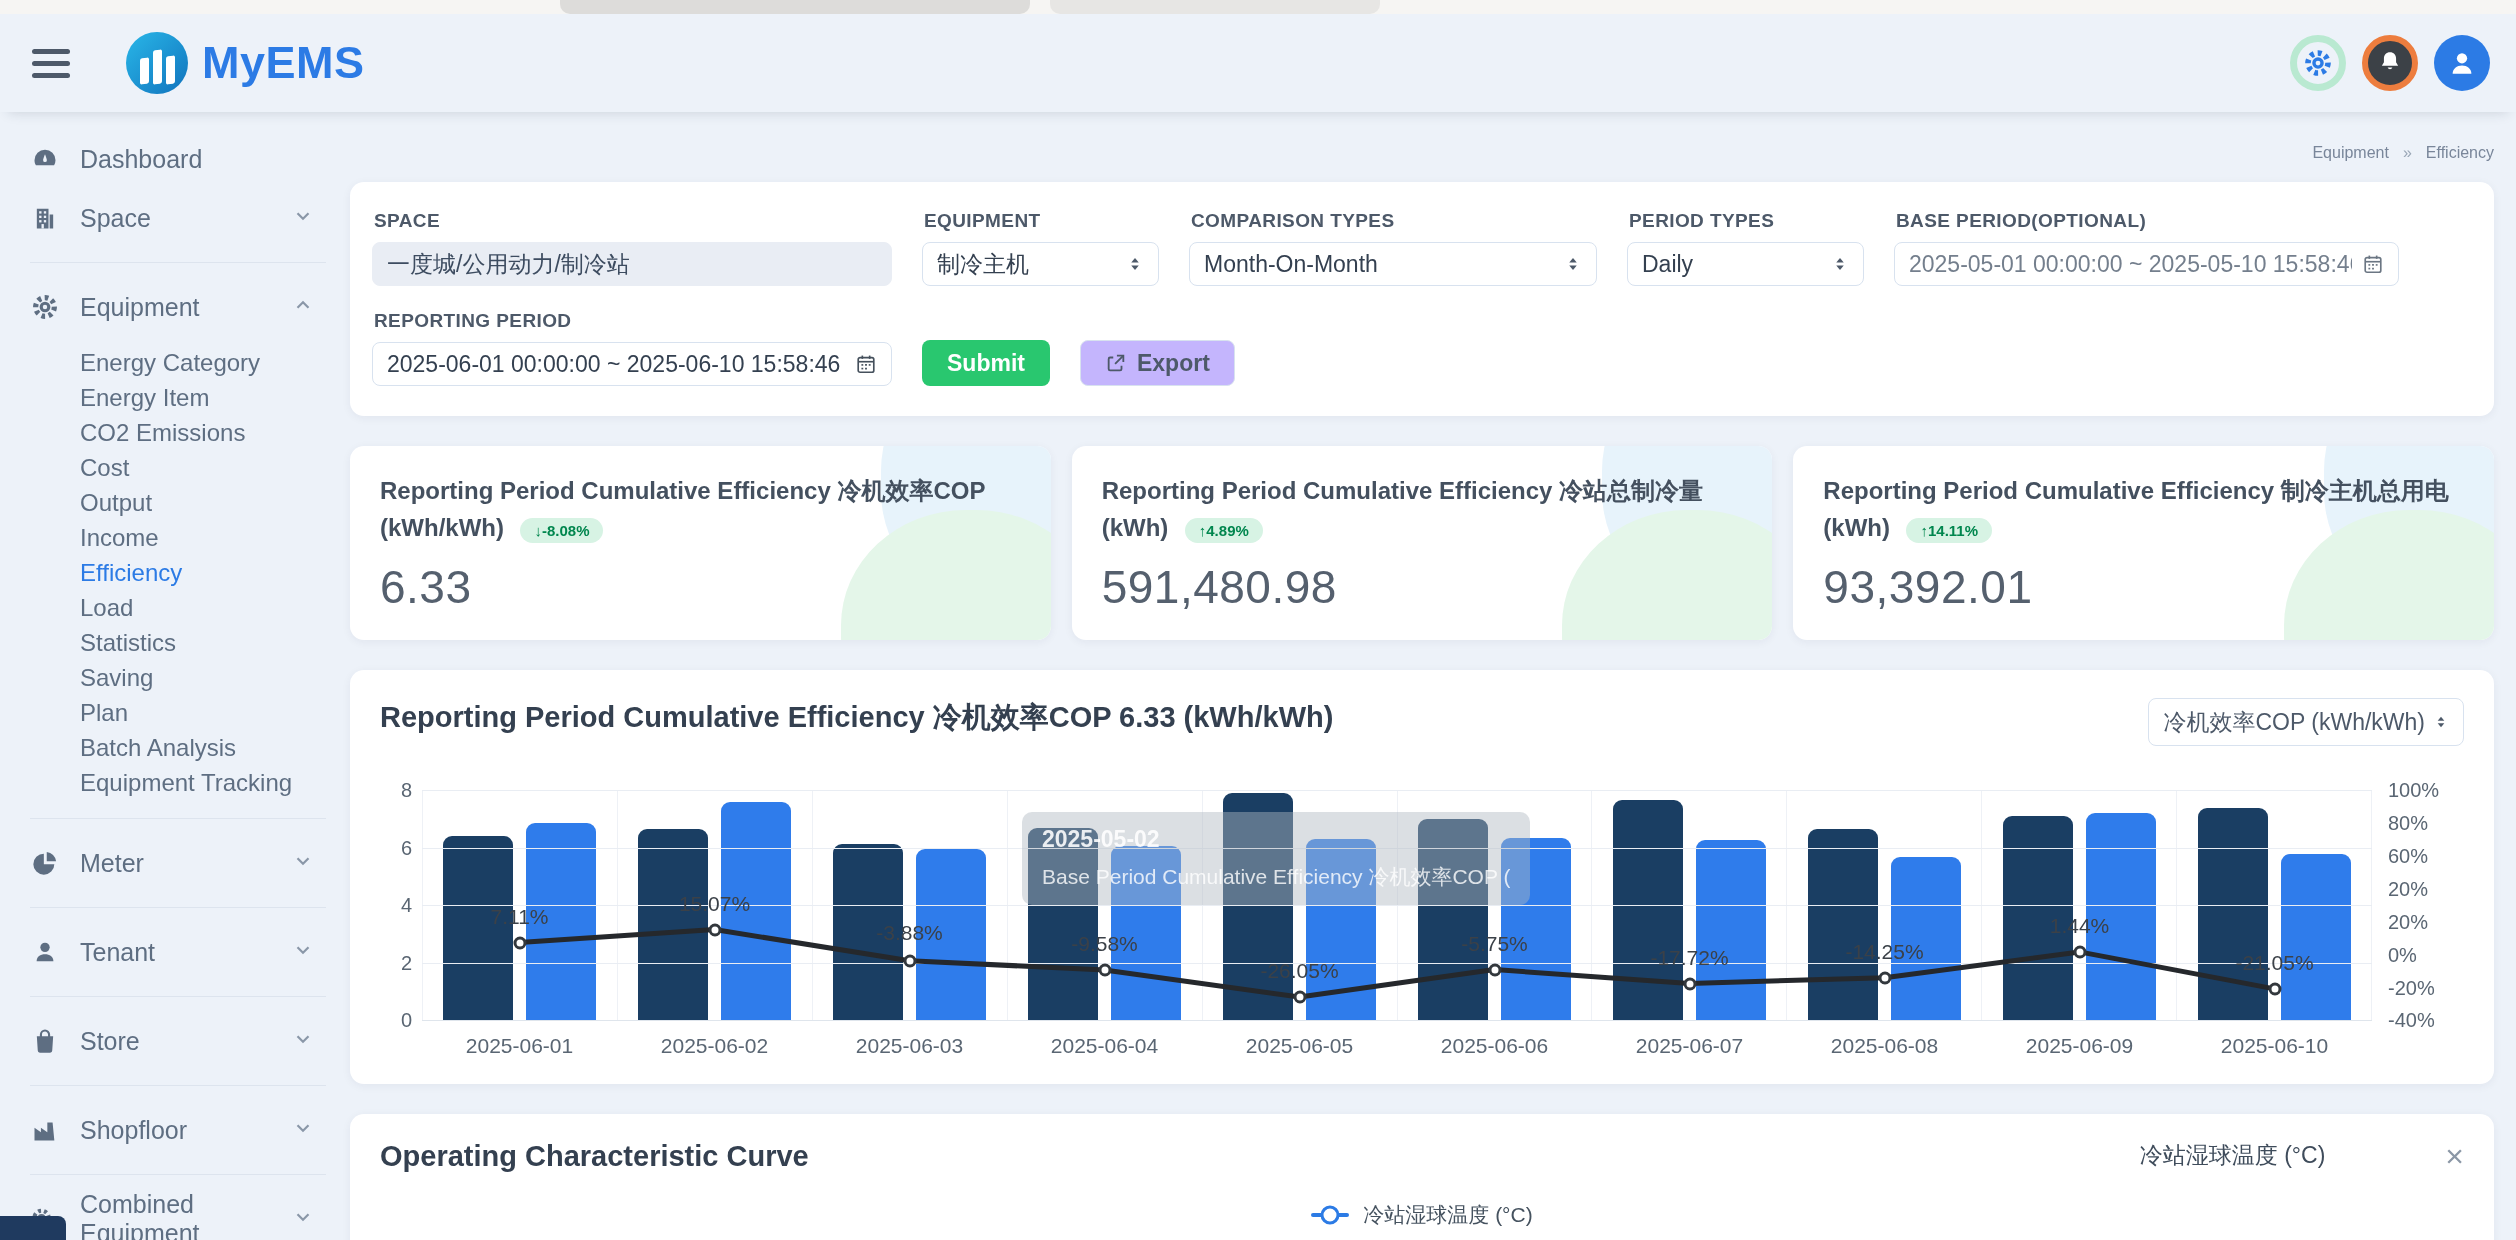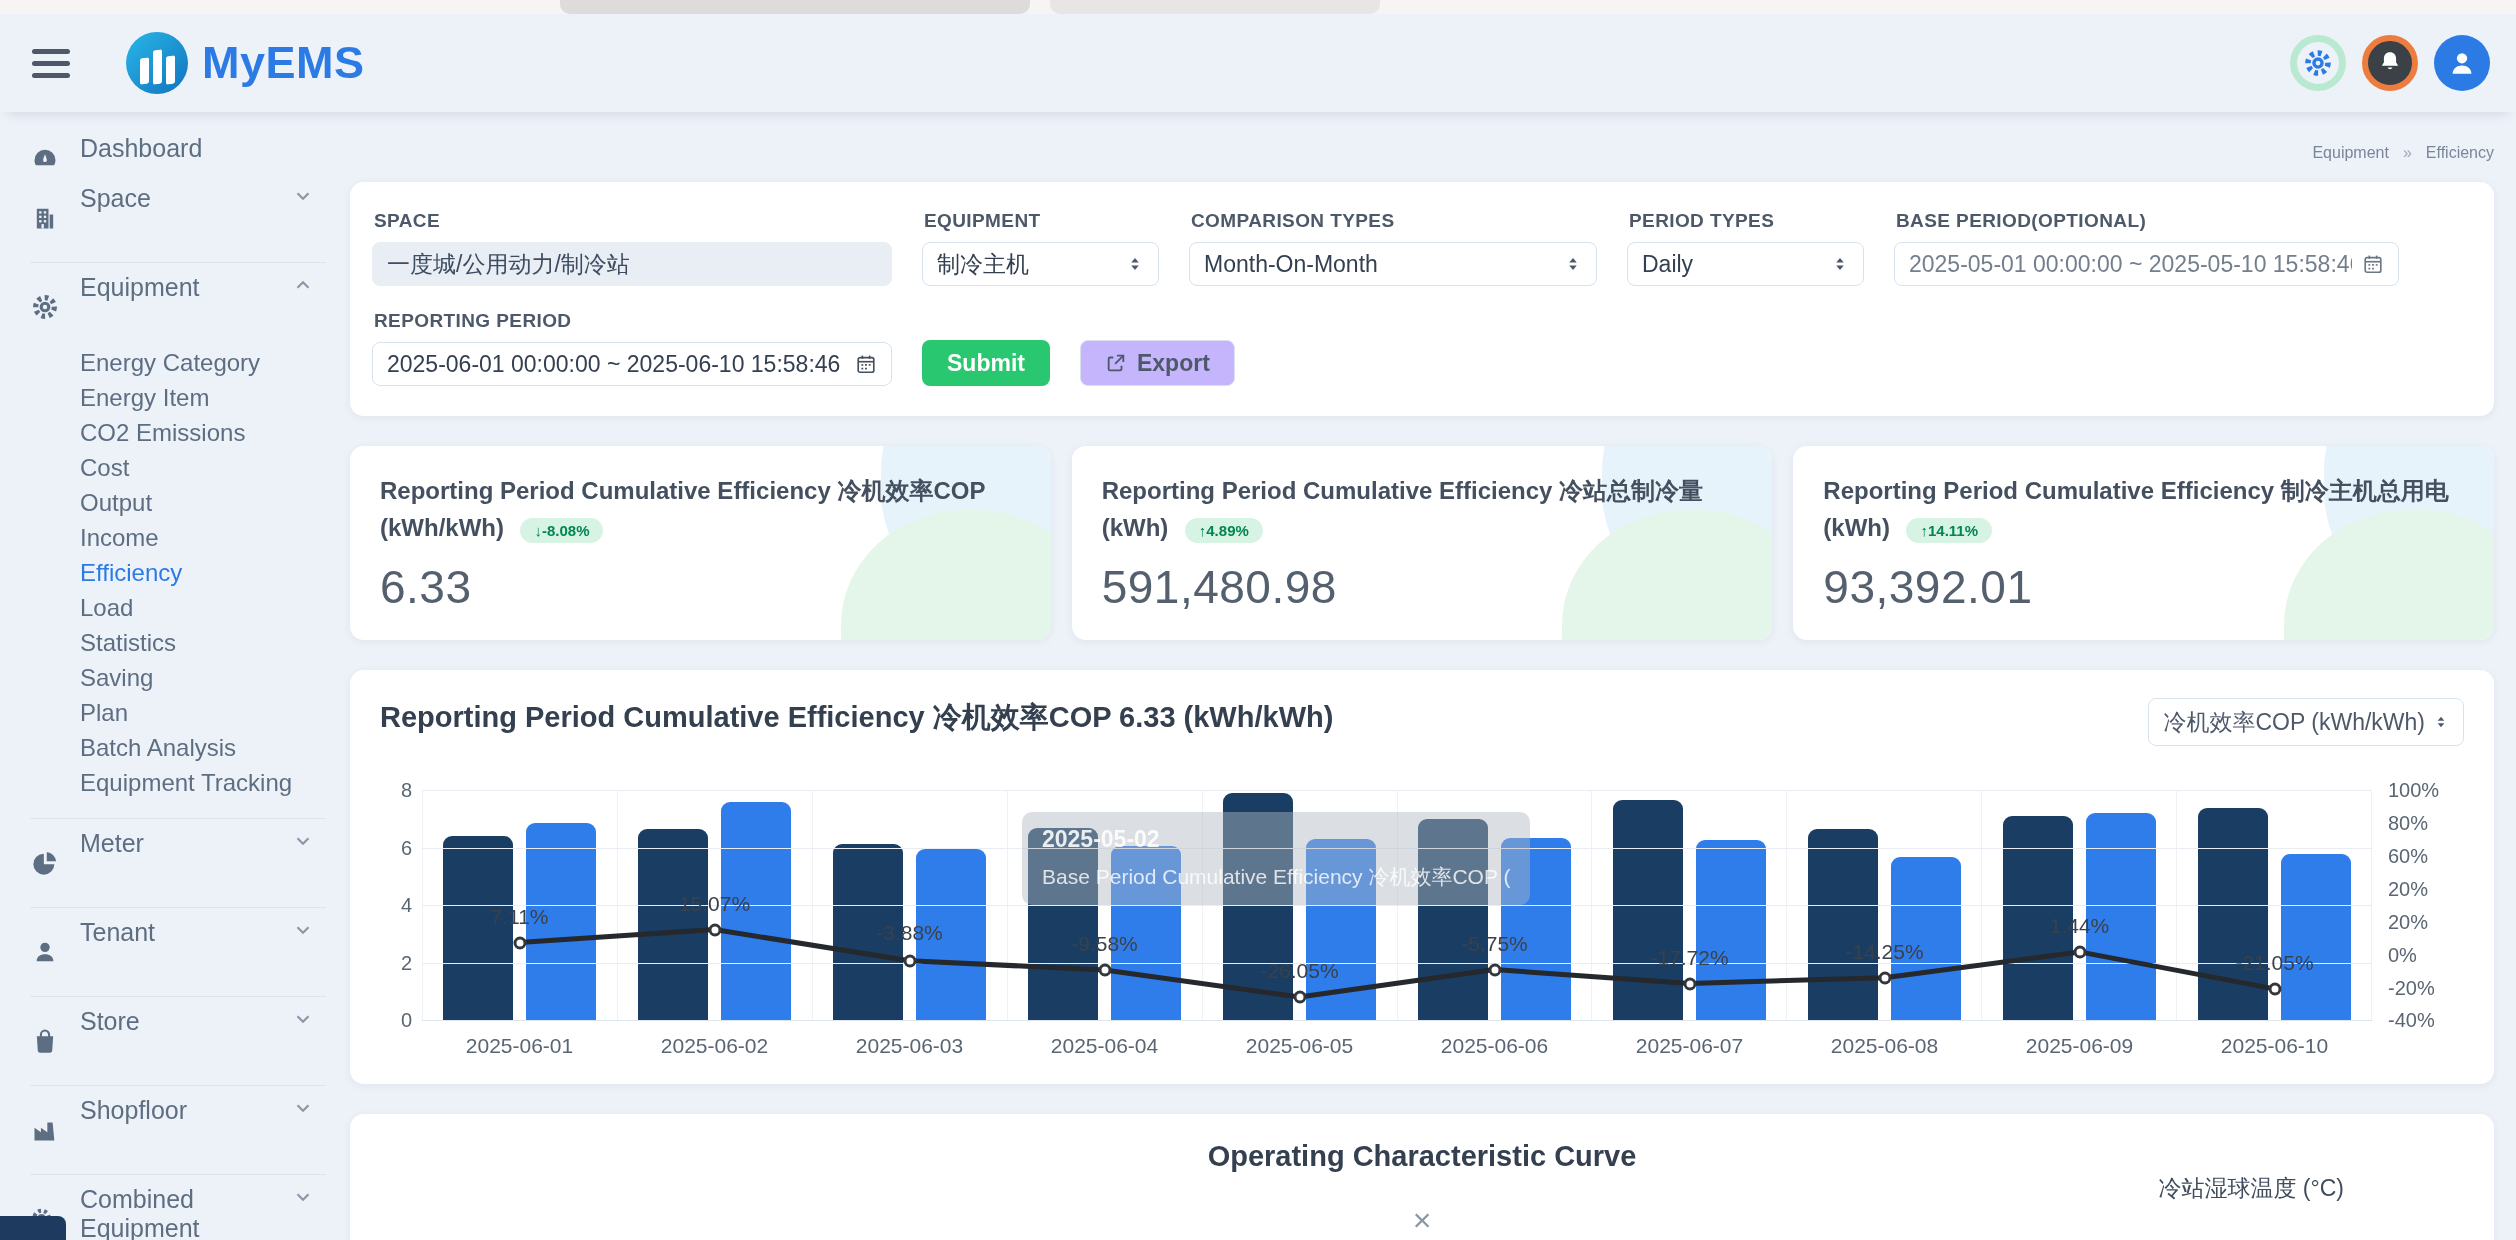--- a/index.html
+++ b/index.html
@@ -28,21 +28,21 @@
   .brand-text{font-size:45px;font-weight:800;color:#2c7be5;margin-left:14px;letter-spacing:.5px;}
   .nav-right{margin-left:auto;display:flex;align-items:center;gap:16px;}
   .icon-btn{width:56px;height:56px;border-radius:50%;display:grid;place-items:center;cursor:pointer;flex:none;}
   .icon-btn.gear{border:7px solid #b9e9d1;color:#2c7be5;}
   .icon-btn.bell{background:#3c4147;border:6px solid #ed7d3e;}
   .icon-btn.user{background:#2c7be5;}
 
   .layout{display:flex;}
   
   aside{width:350px;flex:none;padding:22px 0 0 30px;}
-  .side-item{display:flex;gap:20px;height:50px;font-size:25px;font-weight:500;
+  .side-item{display:flex;align-items:center;gap:20px;height:50px;font-size:25px;font-weight:500;
              color:#5e6e82;cursor:pointer;}
   .side-group{height:68px;}
   .side-item .s-ico{width:30px;display:grid;place-items:center;flex:none;color:#5e6e82;}
   .side-item .chev{margin-left:auto;margin-right:36px;color:#8a97a8;}
   .divider{height:1px;background:#dde4ee;margin:10px 24px 10px 0;}
   .sub-list{padding:4px 0 8px 50px;}
   .sub-item{height:35px;display:flex;align-items:center;font-size:24px;font-weight:500;color:#5e6e82;cursor:pointer;}
   .sub-item.active{color:#2c7be5;}
 
   
@@ -98,21 +98,21 @@
        transform:translate(-50%,-50%);}
   .pct{position:absolute;transform:translate(-50%,-100%);font-size:21px;color:#3b4148;white-space:nowrap;}
   .xlabels{display:flex;margin:14px 0 0 42px;width:calc(100% - 134px);}
   .xlabels span{flex:1;text-align:center;font-size:21px;color:#5a6673;}
   .tooltipbox{position:absolute;left:600px;top:22px;width:508px;background:rgba(176,183,193,.45);
               border-radius:10px;padding:14px 20px;color:rgba(255,255,255,.88);z-index:3;}
   .tt-date{font-weight:700;font-size:23px;}
   .tt-line{font-size:21px;margin-top:10px;white-space:nowrap;overflow:hidden;color:rgba(255,255,255,.8);}
 
   .curve-card{margin-top:30px;padding:26px 30px;height:400px;position:relative;}
-  .curve-head{display:flex;align-items:center;flex-direction:column;}
+  .curve-head{display:flex;align-items:flex-start;}
   .curve-title{font-size:29px;font-weight:700;color:#344050;}
   .series-tag{margin-left:auto;font-size:23px;color:#3f4c5b;margin-right:120px;}
   .close-x{color:#8b97a6;font-size:32px;line-height:1;cursor:pointer;}
   .legend{display:flex;justify-content:center;align-items:center;gap:14px;margin-top:28px;
           font-size:21px;color:#45525f;cursor:pointer;}
   .legend-marker{width:38px;height:4px;background:#2c7be5;position:relative;border-radius:2px;}
   .legend-marker::after{content:"";position:absolute;left:50%;top:50%;width:13px;height:13px;border:3px solid #2c7be5;
           background:#fff;border-radius:50%;transform:translate(-50%,-50%);}
   .corner-chip{position:absolute;left:0;bottom:0;width:66px;height:24px;background:#1f3a5f;border-top-right-radius:8px;}
 </style>

